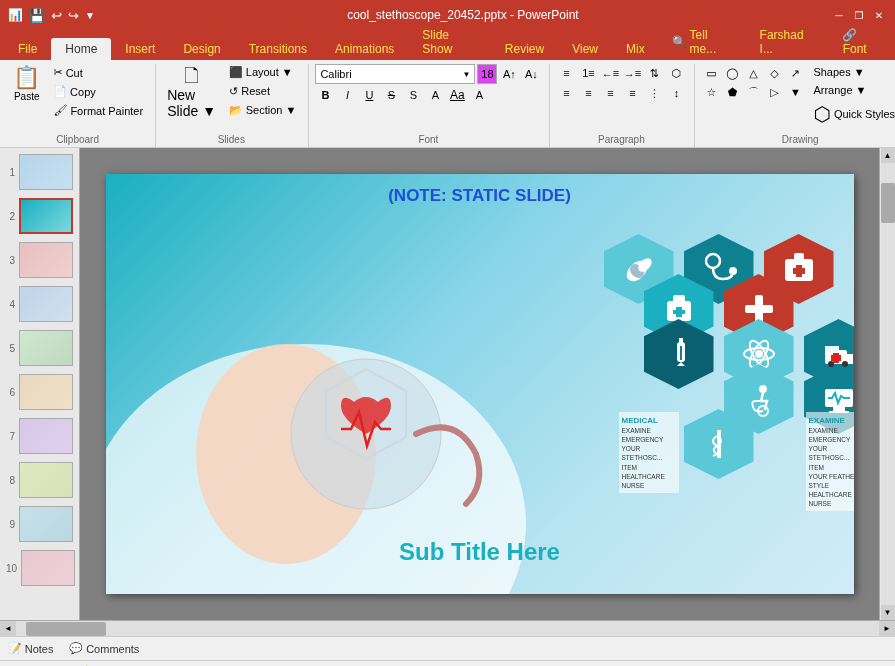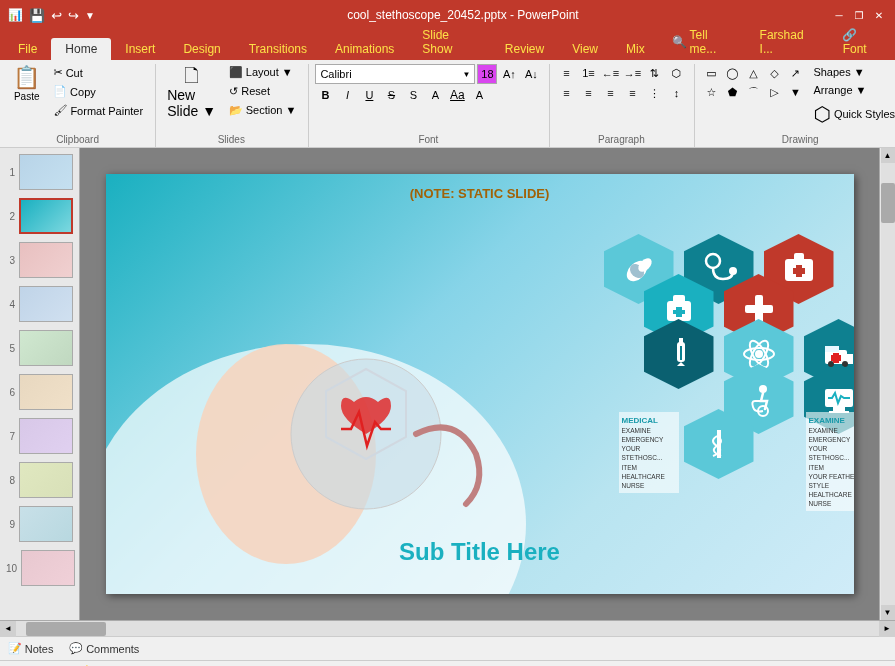--- a/index.html
+++ b/index.html
@@ -202,23 +202,23 @@
       background: linear-gradient(135deg, #1ab0c0 0%, #87d4e8 40%, #b8e4f0 70%, #d0ecf8 100%);
       position: absolute;
       top: 0; left: 0;
     }
 
     .note-text {
       position: absolute;
       top: 12px;
       left: 50%;
       transform: translateX(-50%);
-      font-size: 13px;
+      font-size: 17px;
       font-weight: bold;
-      color: #a16207;
+      color: #1d4ed8;
       white-space: nowrap;
     }
 
     .main-title {
       position: absolute;
       bottom: 60px;
       left: 50%;
       transform: translateX(-50%);
       font-size: 42px;
       font-weight: bold;

